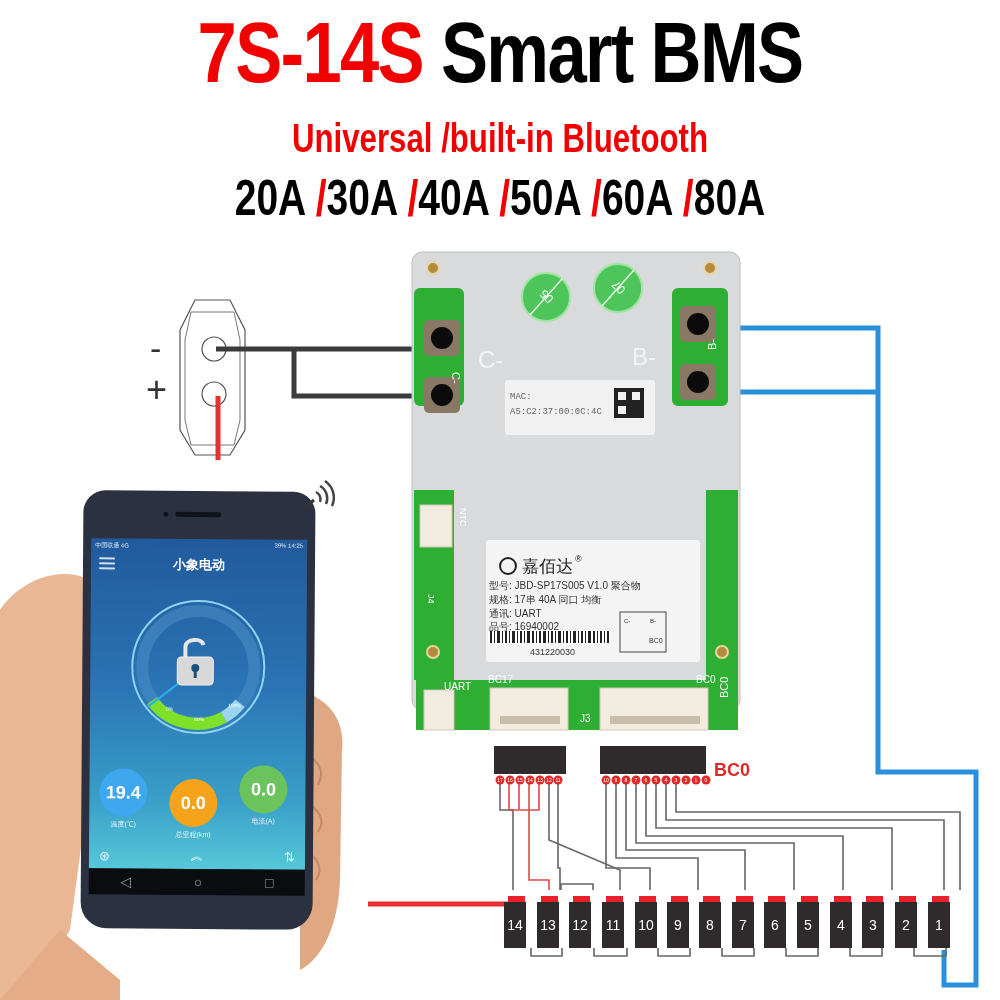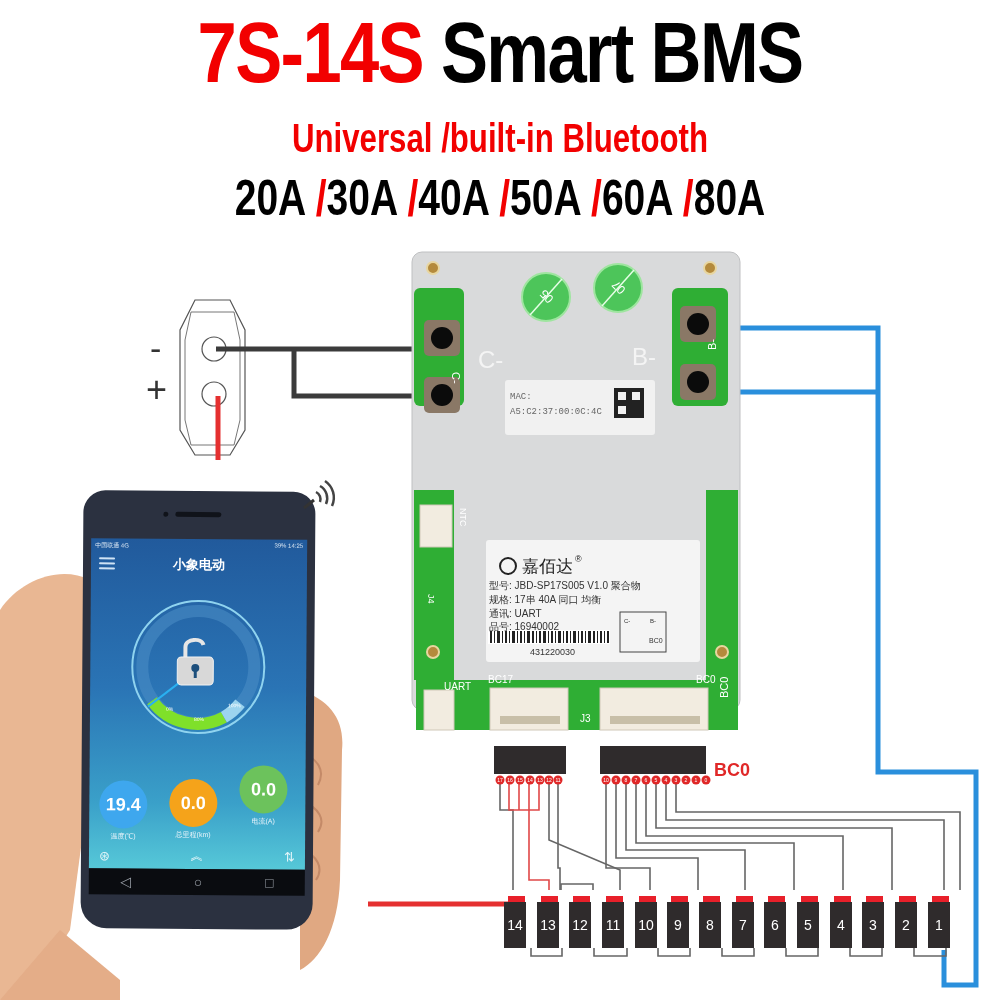--- a/index.html
+++ b/index.html
@@ -376,21 +376,21 @@
       <text x="66" y="124" font-size="5" fill="#fff">80%</text>
       <text x="100" y="110" font-size="5" fill="#fff">100%</text>
     </svg>
     <svg class="lockicon" viewBox="0 0 46 52">
       <path d="M12,22 L12,12 C12,4 28,2 30,10" fill="none" stroke="#e6e6e6" stroke-width="4"></path>
       <rect x="4" y="22" width="36" height="28" rx="4" fill="#d8d8d8" stroke="#f2f2f2"></rect>
       <circle cx="22" cy="33" r="4" fill="#1d4f7c"></circle>
       <rect x="20.5" y="35" width="3" height="8" fill="#1d4f7c"></rect>
     </svg>
     <div class="stats">
-      <div class="stat" style="left:10px;top:16px;">
+      <div class="stat" style="left:10px;top:4px;">
         <div class="bubble" style="background:#3ea7ee;">19.4</div>
         <div class="lbl">温度(℃)</div>
       </div>
       <div class="stat" style="left:80px;top:14px;">
         <div class="bubble" style="background:#f5a31a;">0.0</div>
         <div class="lbl">总里程(km)</div>
       </div>
       <div class="stat" style="left:150px;top:0;">
         <div class="bubble" style="background:#6cc25c;">0.0</div>
         <div class="lbl">电流(A)</div>

